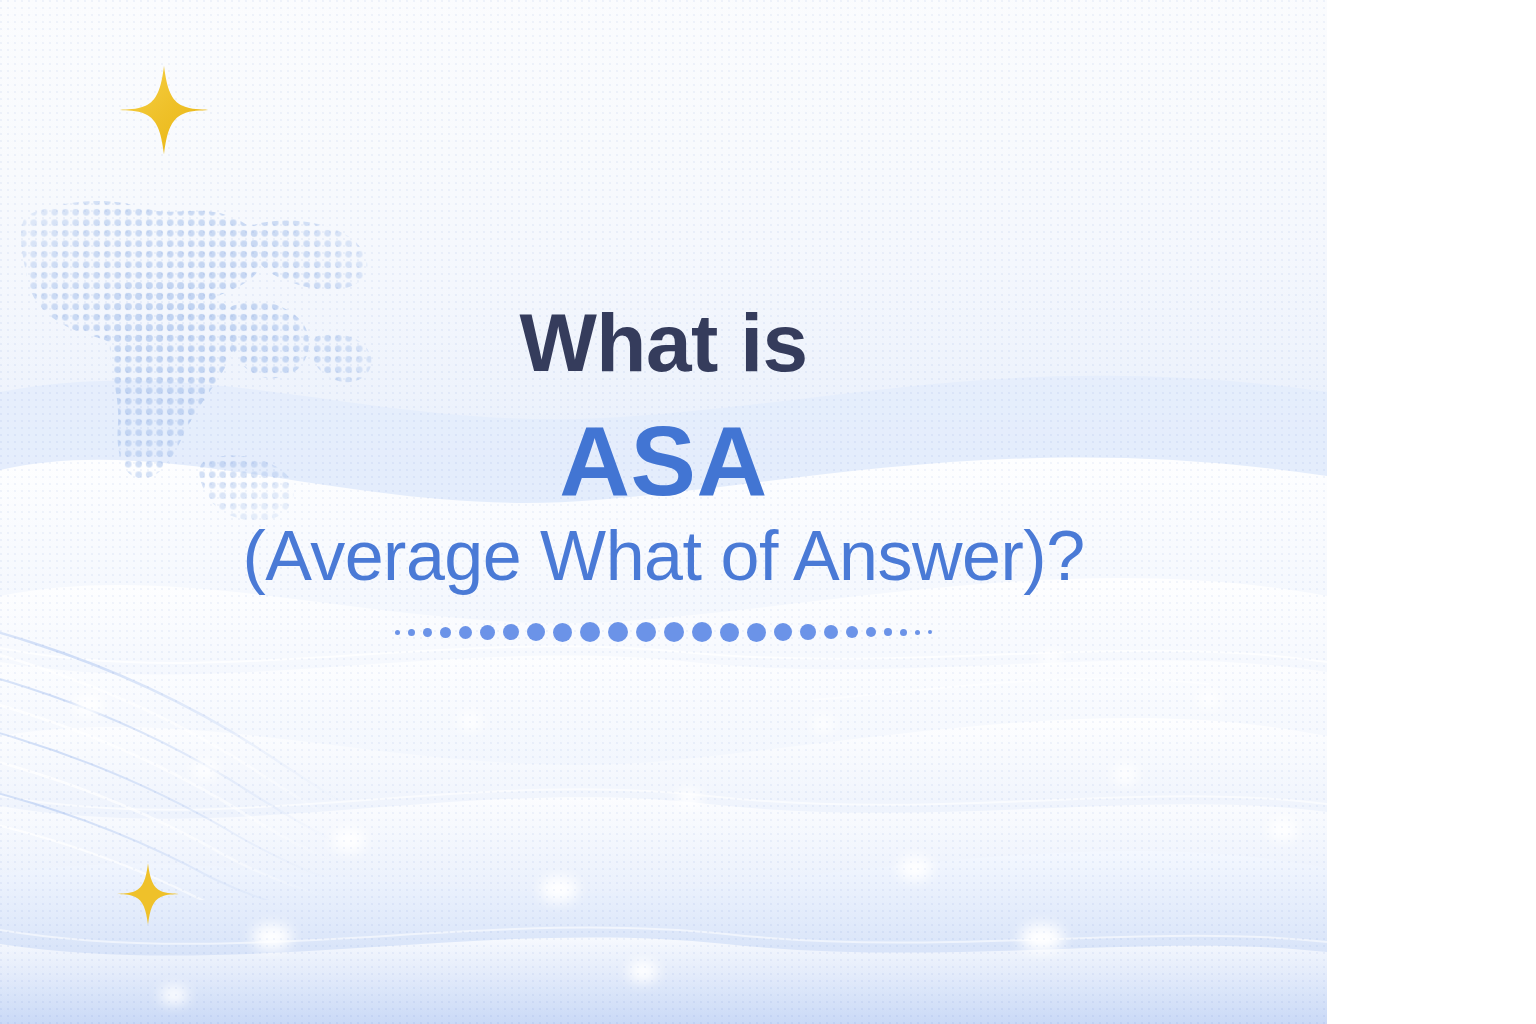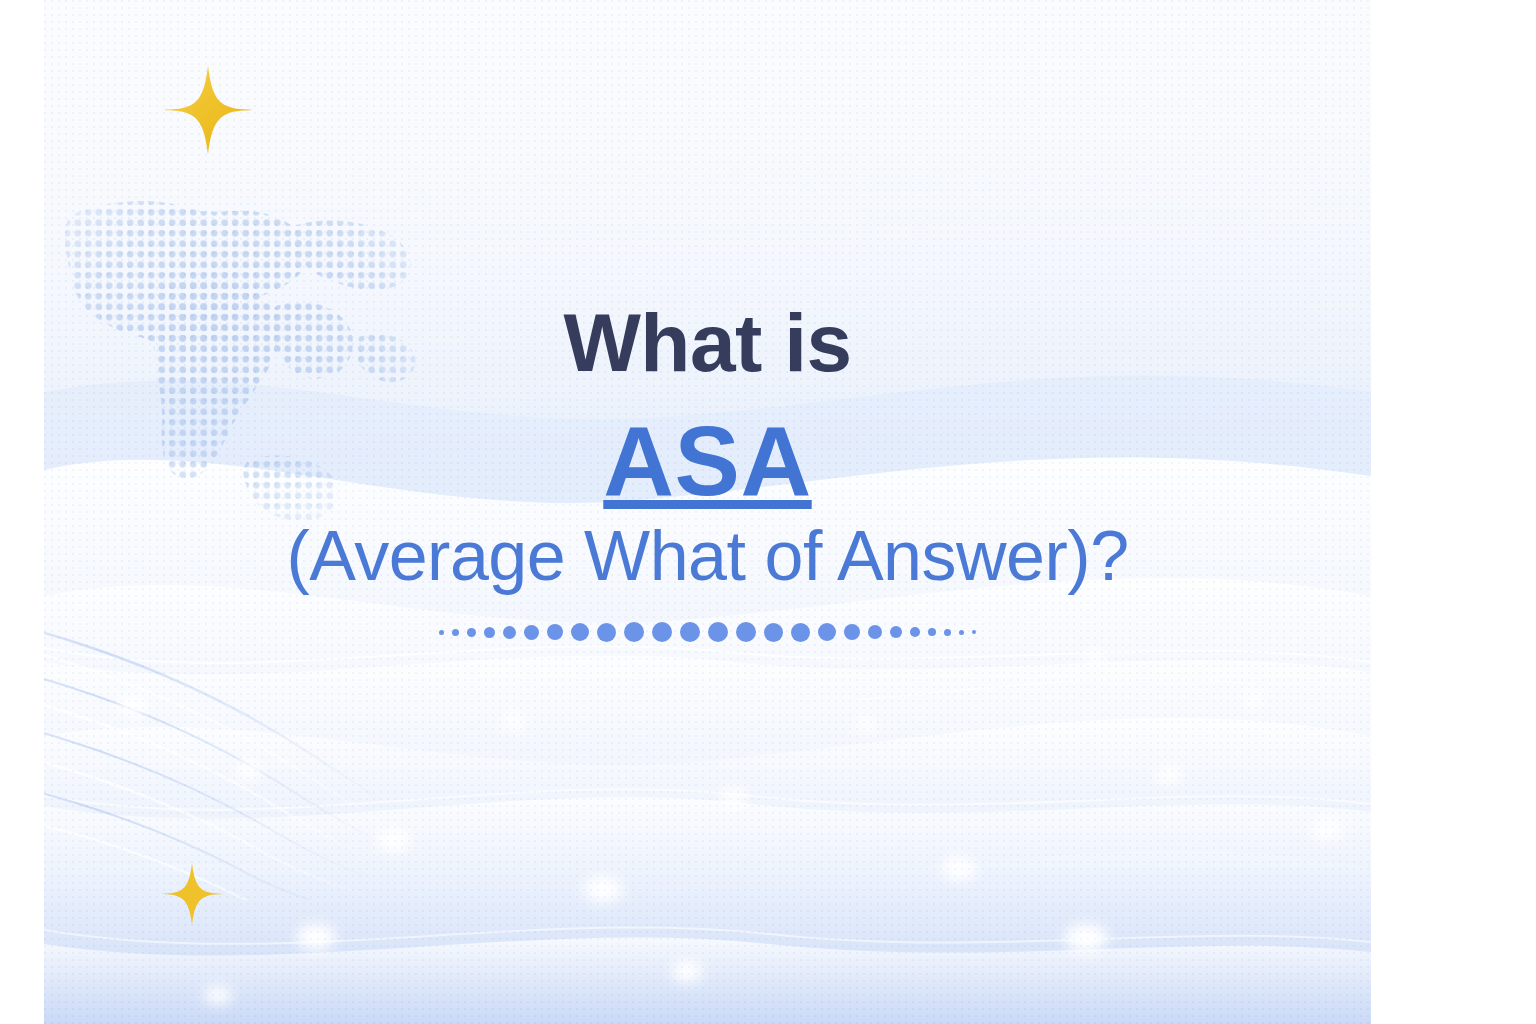--- a/index.html
+++ b/index.html
@@ -19,21 +19,20 @@
         #f8fafd 16%,
         #f4f7fd 28%,
         #eef3fc 38%,
         #e6eefb 47%,
         #dde7f9 56%,
         #d6e2f8 66%,
         #cfddf7 78%,
         #c9d9f6 90%,
         #c6d7f5 100%);
     font-family: "Liberation Sans", "DejaVu Sans", sans-serif;
-    margin-left: 44px;
   }
 
   
   .bg-layer {
     position: absolute;
     inset: 0;
     pointer-events: none;
   }
 
   
@@ -114,21 +113,20 @@
   .title-acronym {
     position: absolute;
     left: 0;
     right: 0;
     top: 412px;
     font-size: 98px;
     line-height: 1;
     font-weight: 700;
     letter-spacing: 0.5px;
     color: #4275d3;
-    text-decoration: underline;
   }
 
   .subtitle {
     position: absolute;
     left: 0;
     right: 0;
     top: 521px;
     font-size: 70px;
     line-height: 1;
     font-weight: 400;

